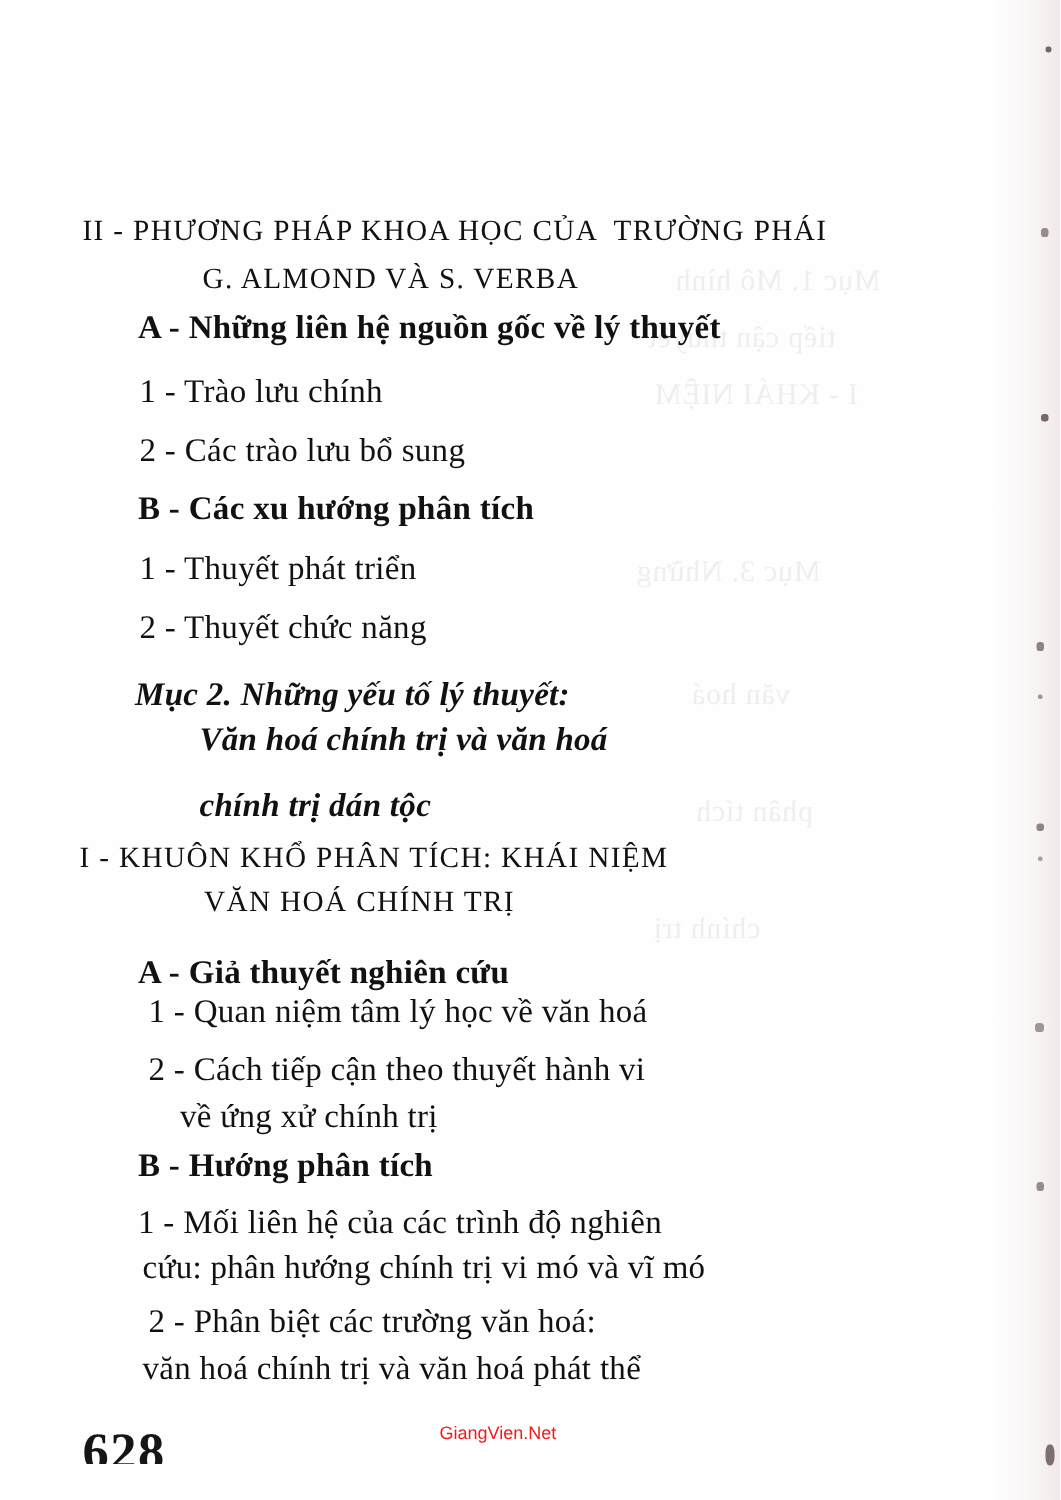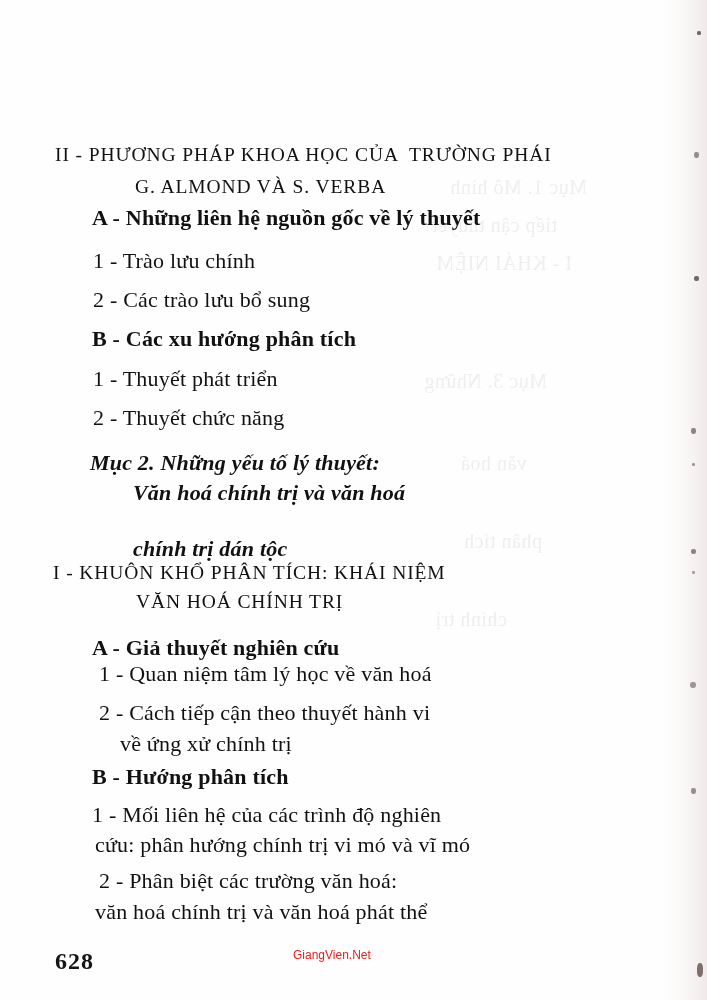--- a/index.html
+++ b/index.html
@@ -105,21 +105,21 @@
     font-style: italic;
     font-weight: bold;
     letter-spacing: .2px;
   }
 
   
   #folio {
     position: absolute;
     left: 55px;
     top: 948px;
-    font-size: 24px;
+    font-size: 35px;
     font-weight: bold;
     letter-spacing: 1px;
     color: #151515;
     overflow: hidden;
     height: 28px;
   }
   #watermark {
     position: absolute;
     left: 293px;
     top: 948px;
@@ -191,21 +191,21 @@
     </div>
 
     <div class="row lvl-num" style="position:absolute; left:0; top:405px;">
       <div style="position:absolute; left:93px; top:0;text-align:right;" class="txt">2 - Thuyết chức năng</div>
 
     </div>
 
     <div class="row sect" style="position:absolute; left:0; top:0;">
       <div style="position:absolute; left:90px; top:450px;" class="txt">Mục 2. Những yếu tố lý thuyết:</div>
       <div style="position:absolute; left:133px; top:454px;margin-top:26px;" class="txt">Văn hoá chính trị và văn hoá</div>
-      <div style="position:absolute; left:133px; top:536px;font-style:italic;" class="txt">chính trị dán tộc</div>
+      <div style="position:absolute; left:133px; top:524px;font-style:italic;" class="txt">chính trị dán tộc</div>
 
     </div>
 
     <div class="row caps" style="position:absolute; left:0; top:0;">
       <div style="position:absolute; left:53px; top:562px;" class="txt">I - KHUÔN KHỔ PHÂN TÍCH: KHÁI NIỆM</div>
       <div style="position:absolute; left:136px; top:591px;" class="txt">VĂN HOÁ CHÍNH TRỊ</div>
 
     </div>
 
     <div class="row lvl-bold" style="position:absolute; left:0; top:623px;">

